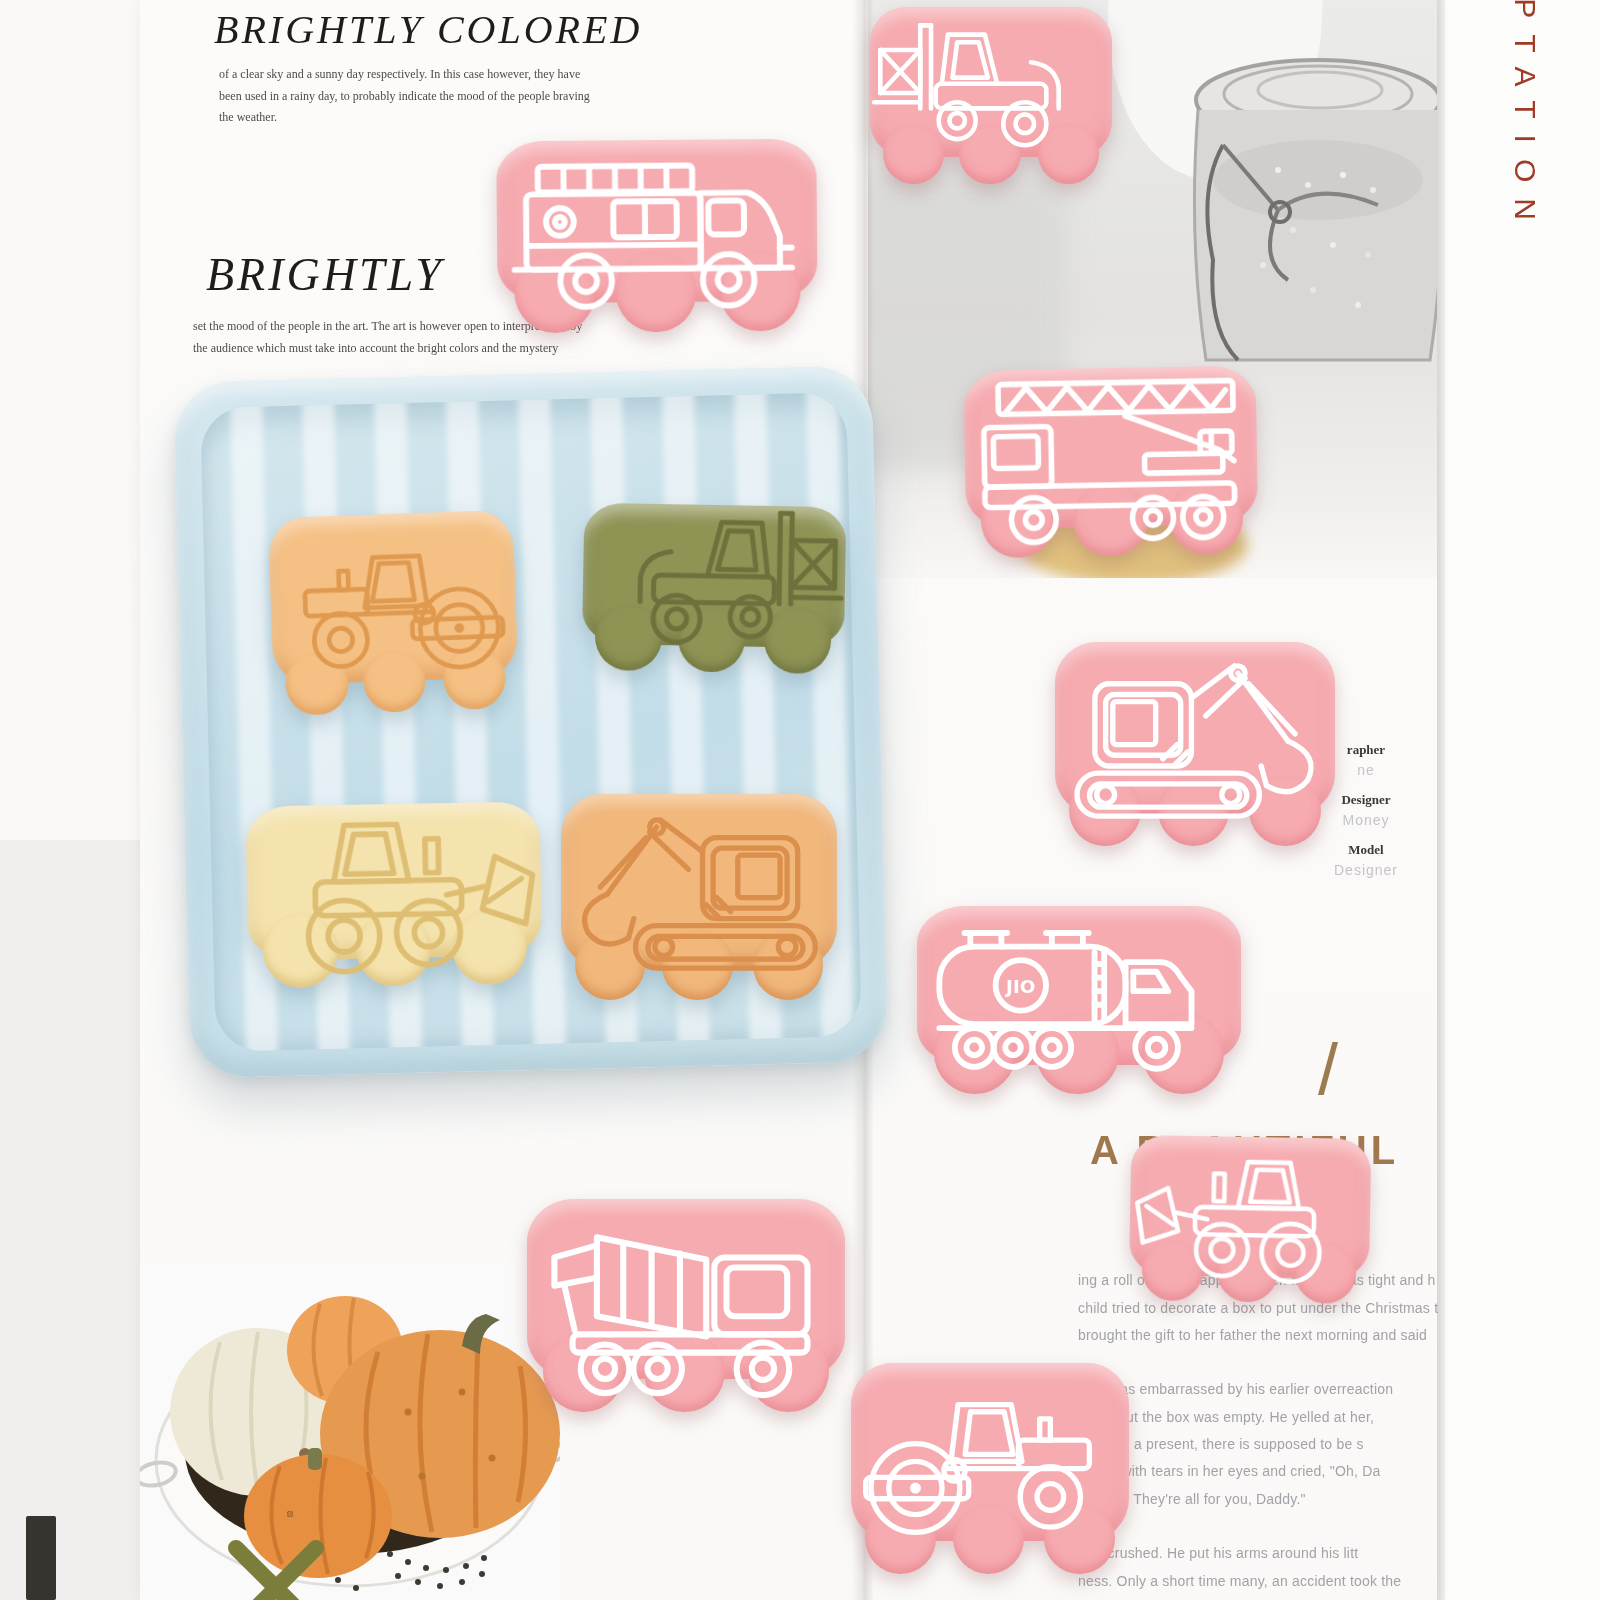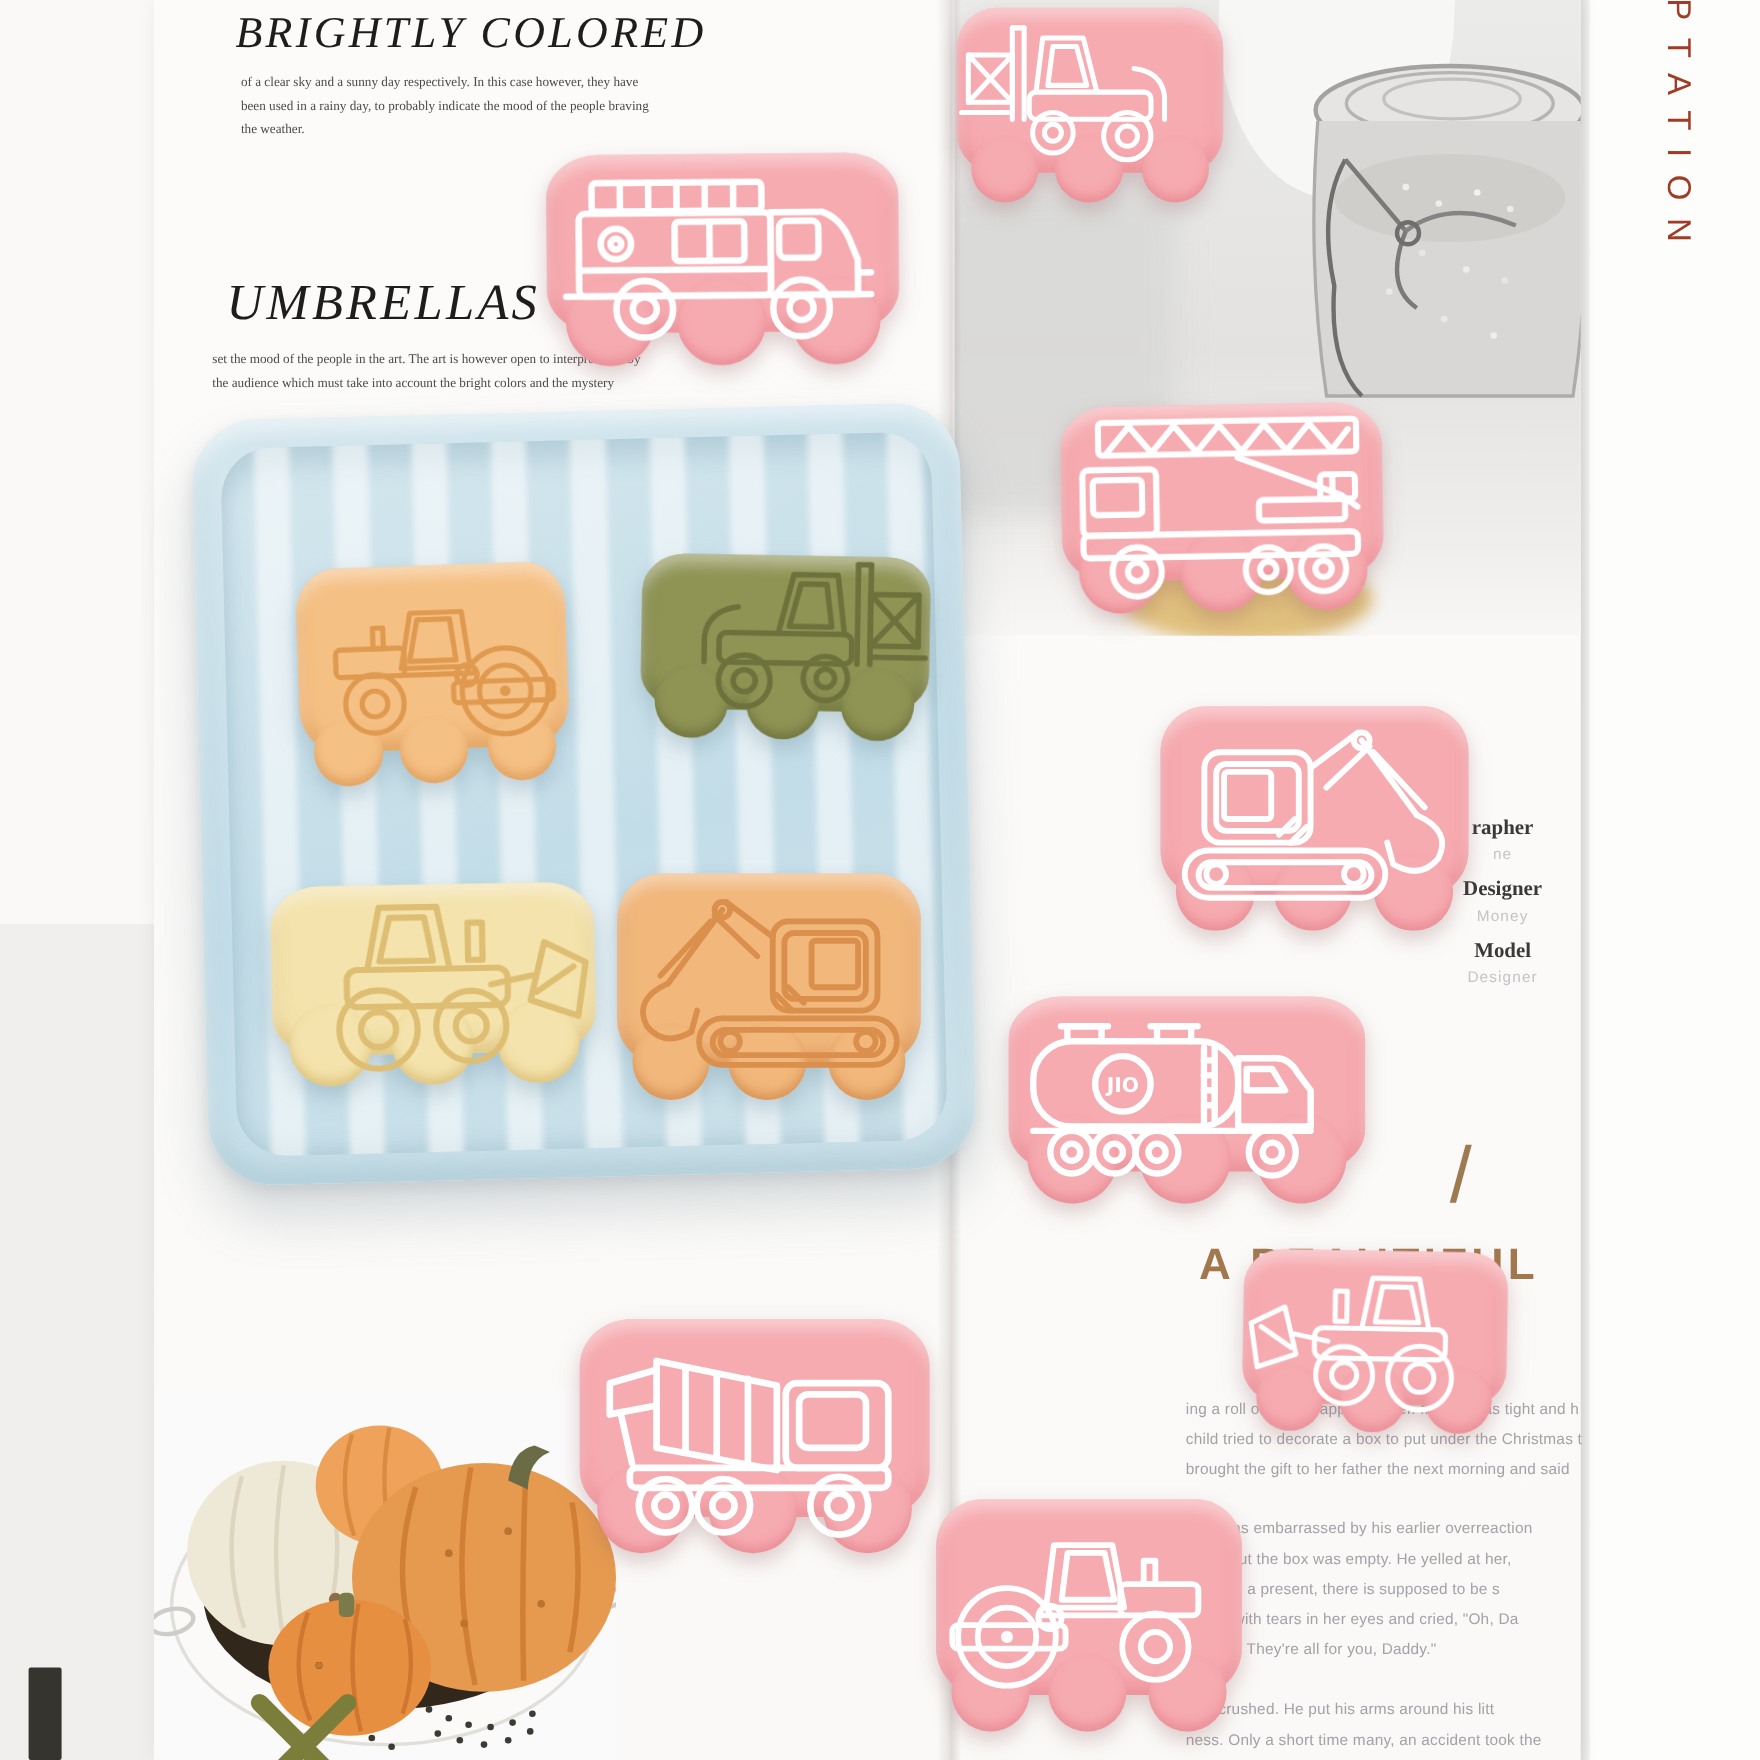--- a/index.html
+++ b/index.html
@@ -22,21 +22,21 @@
   
   .text-layer{position:absolute;z-index:2;}
   .h-serif{font-family:"Liberation Serif",serif;font-style:italic;color:#1e1d1c;}
   .heading1{left:214px;top:6px;font-size:40px;letter-spacing:3px;}
   .heading2{left:206px;top:248px;font-size:46px;letter-spacing:3px;}
   .para{font-family:"Liberation Serif",serif;color:#4c4b49;font-size:12px;line-height:1.8;}
   .para1{left:219px;top:64px;width:372px;}
   .para2{left:193px;top:316px;width:400px;}
 
   .credits{left:1298px;top:728px;width:136px;text-align:center;}
-  .credit-role{font-family:"Liberation Serif",serif;font-weight:bold;font-size:19px;color:#3a3937;margin-top:14px;}
+  .credit-role{font-family:"Liberation Serif",serif;font-weight:bold;font-size:13px;color:#3a3937;margin-top:14px;}
   .credit-name{font-size:14px;color:#c4c4c8;margin-top:4px;letter-spacing:1px;}
 
   .slash{left:1318px;top:1028px;font-size:72px;font-weight:200;color:#9d7b50;font-family:"Liberation Sans",sans-serif;}
   .caption{left:1090px;top:1128px;font-size:40px;font-weight:bold;letter-spacing:4px;color:#a1784e;white-space:nowrap;}
 
   .story{left:1078px;top:1240px;width:360px;}
   .story-line{white-space:nowrap;font-size:14px;line-height:1.95;color:#a2a2a8;letter-spacing:.2px;min-height:1.95em;}
 
   .vertical-text{left:1508px;top:-26px;writing-mode:vertical-rl;font-size:30px;letter-spacing:16px;color:#a03b26;font-weight:400;}
 
@@ -314,21 +314,21 @@
           <circle cx="342" cy="312" r="3"></circle>
         <circle cx="198" cy="318" r="3"></circle>
           <circle cx="216" cy="326" r="3"></circle>
       </g>
       <path d="M96,286 L176,366 M176,286 L96,366" stroke="#7b7d3a" stroke-width="16" stroke-linecap="round"></path>
     </svg>
   </div>
 
   <div class="text-layer h-serif heading1 abs">BRIGHTLY COLORED</div>
   <div class="text-layer para para1 abs">of a clear sky and a sunny day respectively. In this case however, they have been used in a rainy day, to probably indicate the mood of the people braving the weather.</div>
-  <div class="text-layer h-serif heading2 abs">UMBRELLAS</div>
+  <div class="text-layer h-serif heading2 abs">BRIGHTLY</div>
   <div class="text-layer para para2 abs">set the mood of the people in the art. The art is however open to interpretation by the audience which must take into account the bright colors and the mystery</div>
 
   <div class="text-layer credits abs">
     <div class="credit-role">rapher</div>
     <div class="credit-name">ne</div>
     <div class="credit-role">Designer</div>
     <div class="credit-name">Money</div>
     <div class="credit-role">Model</div>
     <div class="credit-name">Designer</div>
   </div>

